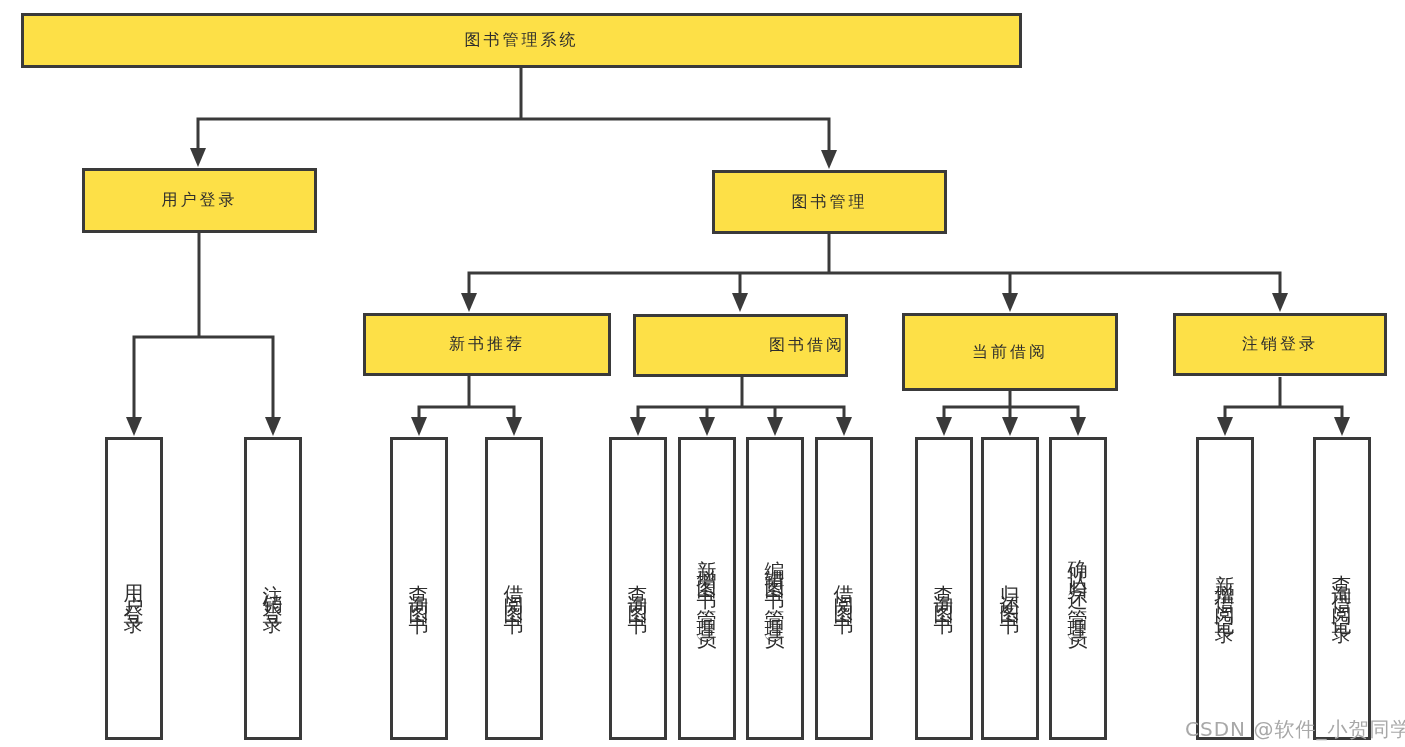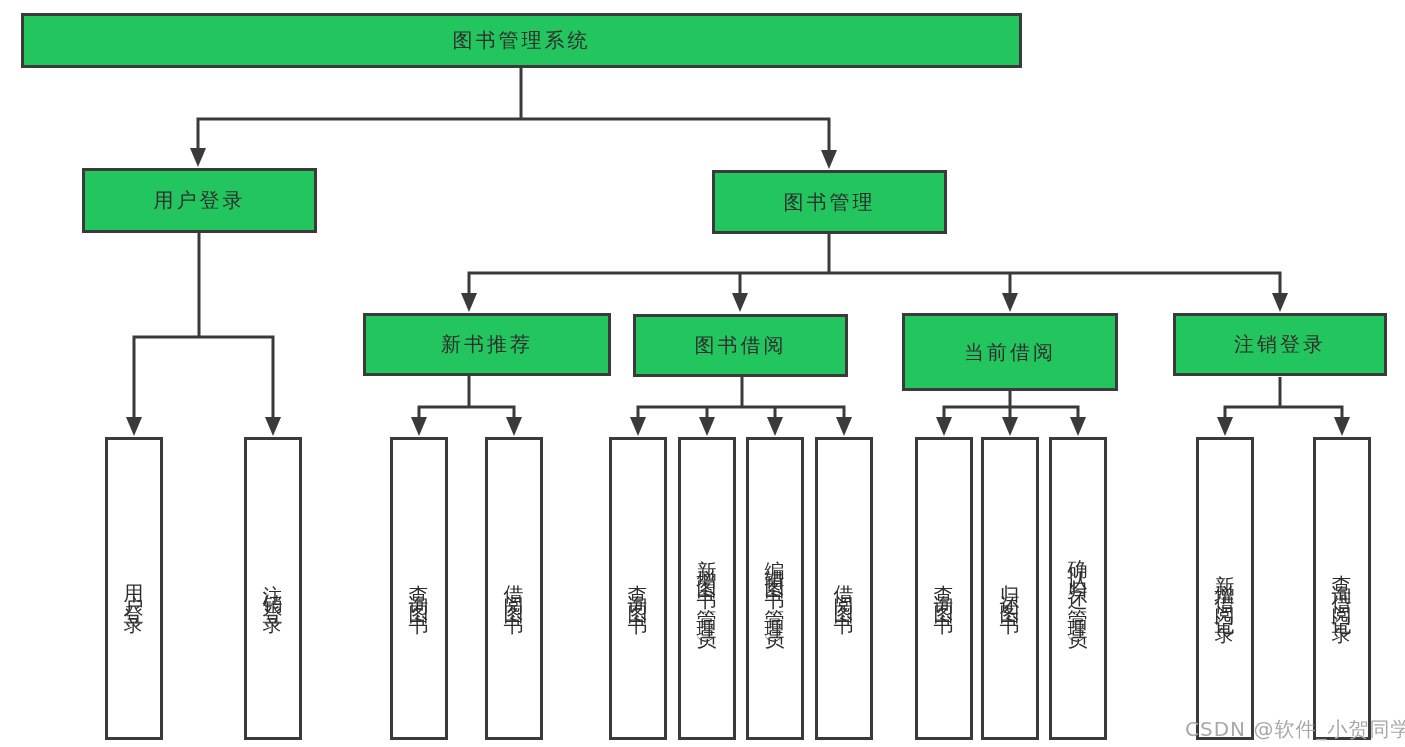--- a/index.html
+++ b/index.html
@@ -20,26 +20,26 @@
     overflow: hidden;
   }
   .connectors {
     position: absolute;
     left: 0; top: 0;
     width: 1405px; height: 747px;
     color: var(--line);
   }
   .node {
     position: absolute;
-    background: #22c55e;
+    background: #fde047;
     border: 3px solid var(--line);
     display: flex;
     align-items: center;
     justify-content: center;
-    font-size: 20px;
+    font-size: 16px;
     letter-spacing: 3px;
     color: var(--text);
     white-space: nowrap;
   }
   .node.root { border-width: 3px; }
   .leaf {
     position: absolute;
     top: 437px;
     width: 58px;
     height: 303px;
@@ -157,21 +157,21 @@
   <div class="node" style="left:82px; top:168px; width:235px; height:65px;">
     <span>用户登录</span>
   </div>
   <div class="node" style="left:712px; top:170px; width:235px; height:64px;text-align:right;">
     <span>图书管理</span>
   </div>
 
   <div class="node" style="left:363px; top:313px; width:248px; height:63px;">
     <span>新书推荐</span>
   </div>
-  <div class="node" style="left:633px; top:314px; width:215px; height:63px;">
+  <div class="node" style="left:633px; top:314px; width:215px; height:63px;justify-content:flex-end;">
     <span>图书借阅</span>
   </div>
   <div class="node" style="left:902px; top:313px; width:216px; height:78px;">
     <span>当前借阅</span>
   </div>
   <div class="node" style="left:1173px; top:313px; width:214px; height:63px;">
     <span>注销登录</span>
   </div>
 
   <div class="leaf" style="left:105px;">

